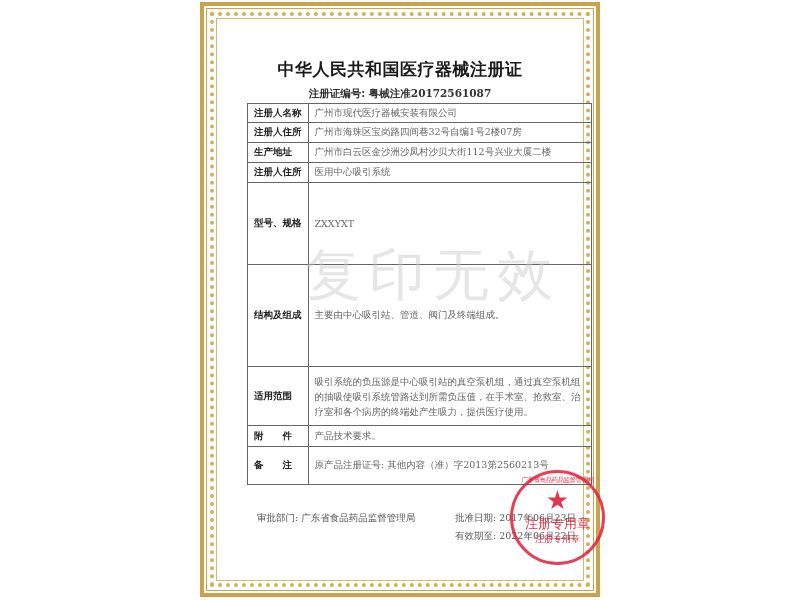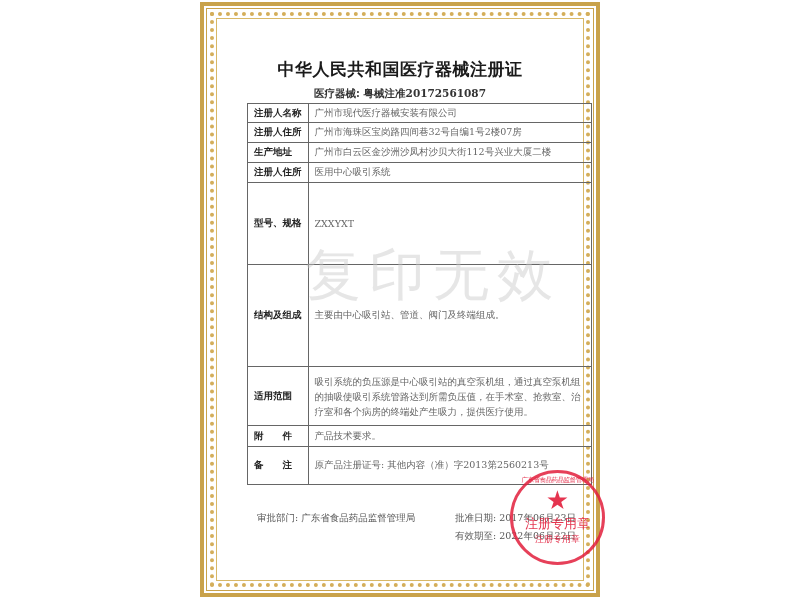--- a/index.html
+++ b/index.html
@@ -35,21 +35,21 @@
   </style>
 </head>
 <body>
 
 <div class="frame-outer"></div>
 <div class="frame-line"></div>
 <div class="frame-deco"></div>
 <div class="frame-inner"></div>
 
 <div class="title">中华人民共和国医疗器械注册证</div>
-<div class="regno">医疗器械: 粤械注准20172561087</div>
+<div class="regno">注册证编号: 粤械注准20172561087</div>
 
 <table class="cert">
   <tbody>
       <tr style="height:19px">
     <td class="lbl">注册人名称</td>
     <td class="val">广州市现代医疗器械安装有限公司</td>
   </tr>
   <tr style="height:20px">
     <td class="lbl">注册人住所</td>
     <td class="val">广州市海珠区宝岗路四间巷32号自编1号2楼07房</td>

